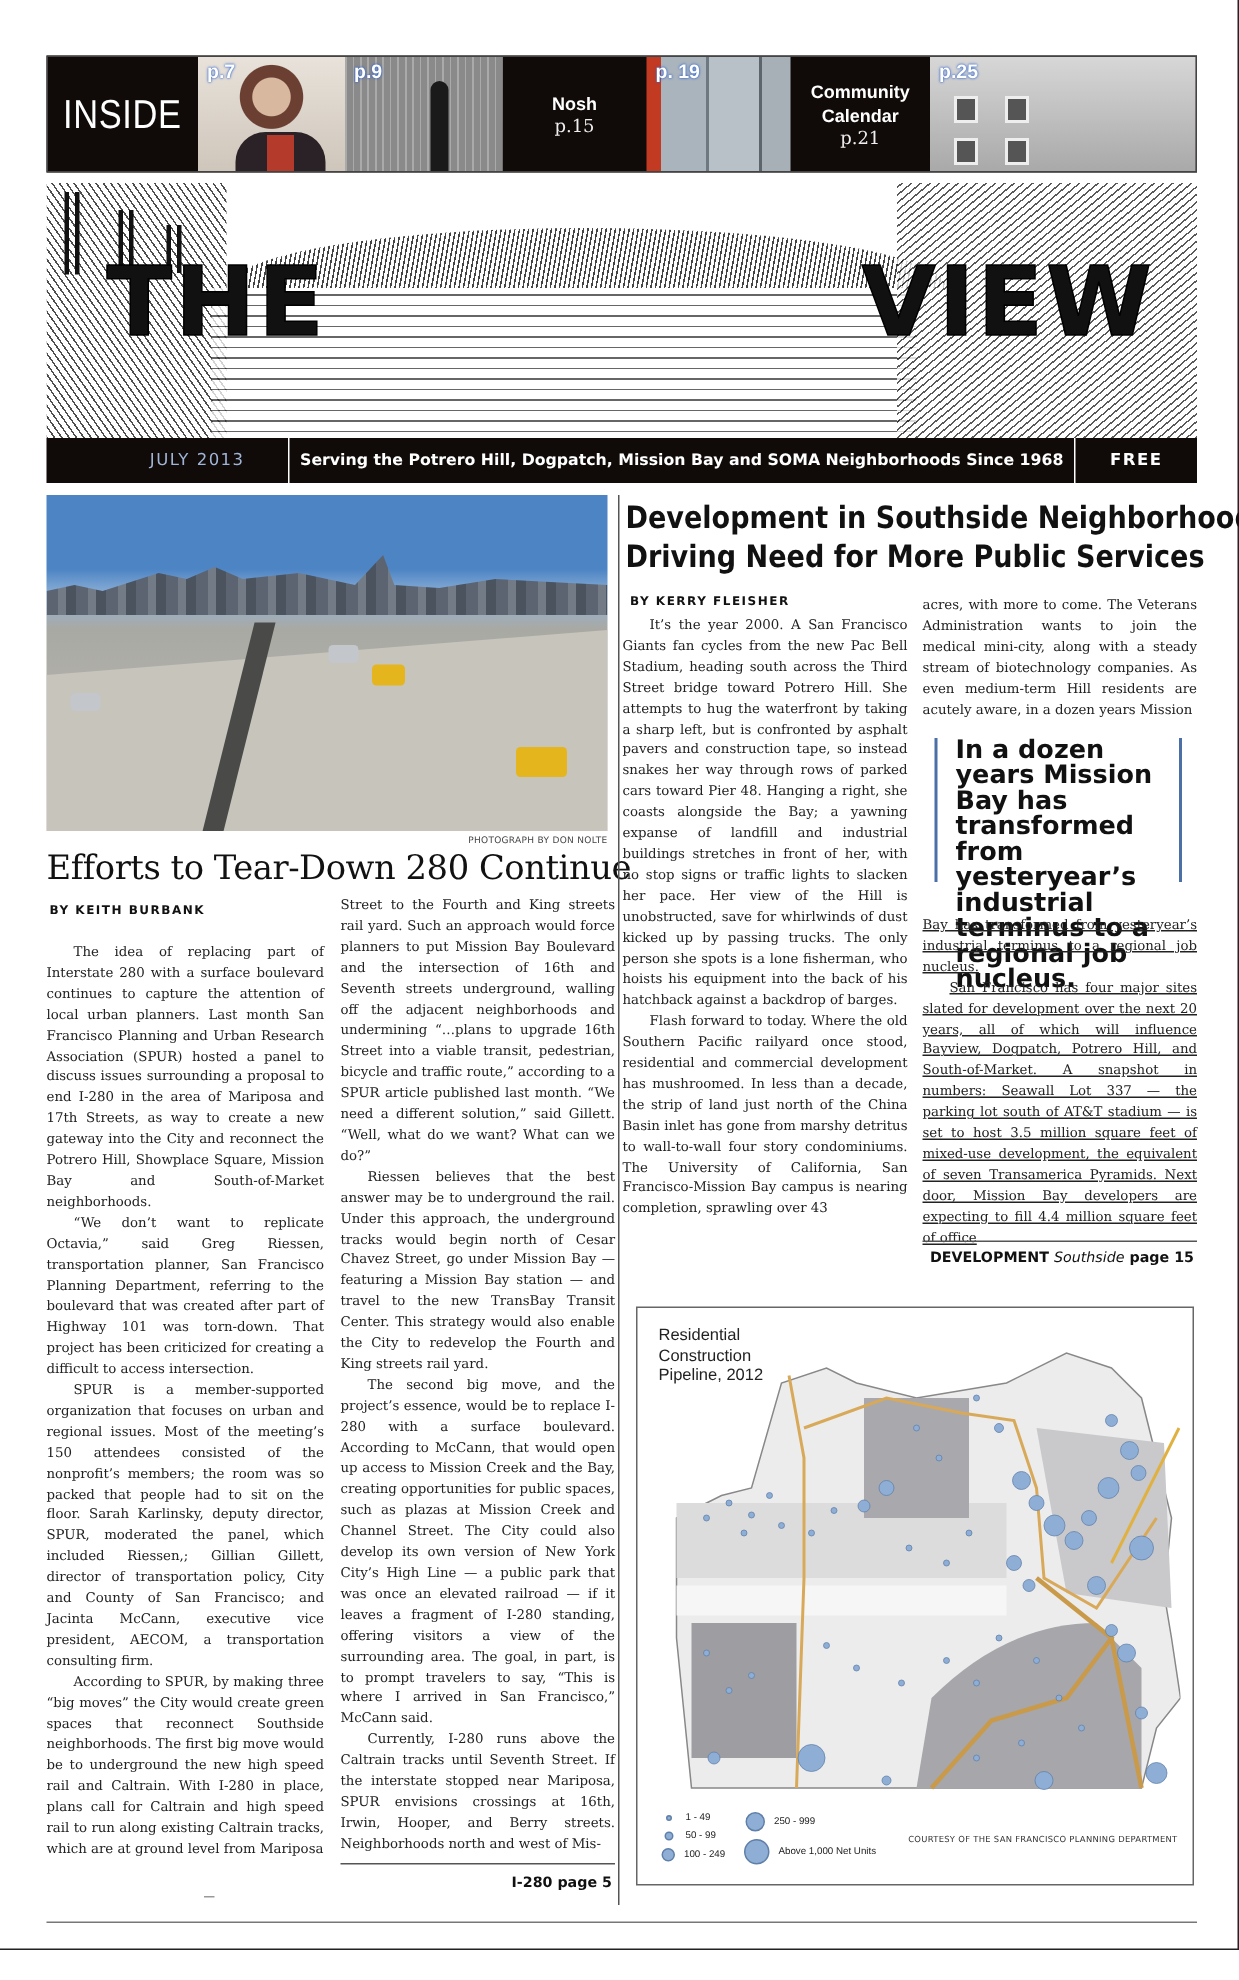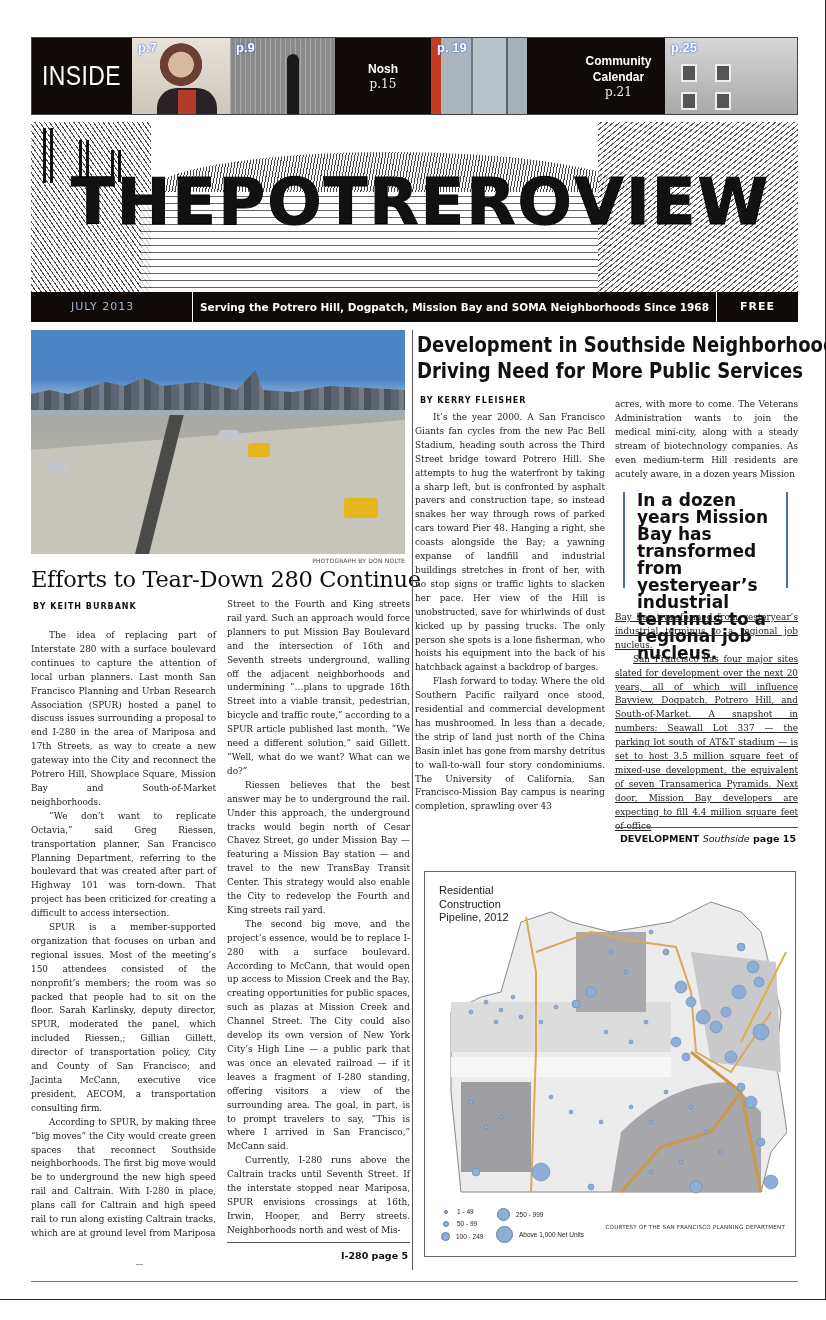--- a/index.html
+++ b/index.html
@@ -31,21 +31,21 @@
   .mh-hills { position:absolute; left:120px; top:30px; width:480px; height:40px; background: repeating-linear-gradient(100deg, #222 0 1px, #fff 1px 3px); border-radius: 50% 50% 0 0 / 100% 100% 0 0; opacity:.85; }
   .mh-water { position:absolute; left:110px; top:70px; width:470px; height:100px; background: repeating-linear-gradient(0deg, #fff 0 4px, #333 4px 5px, #fff 5px 7px); opacity:.75; }
   .mh-left { position:absolute; left:0; top:0; width:120px; height:170px; background: repeating-linear-gradient(55deg, #222 0 1px, #fff 1px 4px); opacity:.8; }
   .mh-right { position:absolute; right:0; top:0; width:200px; height:170px; background: repeating-linear-gradient(-40deg, #222 0 1px, #fff 1px 4px); opacity:.75; }
   .mh-tower { position:absolute; width:10px; top:6px; border-left:3px solid #111; border-right:3px solid #111; }
   .mh-title { position:absolute; left:0; right:0; top:48px; display:flex; justify-content:space-between; padding:0 28px 0 40px; font-family: "DejaVu Sans", sans-serif; font-weight:bold; font-size:64px; letter-spacing:2px; color:#111; line-height:64px; }
   .mh-title span { background:rgba(255,255,255,0.0); -webkit-text-stroke: 1px #000; }
 
   
   .date-bar { position:absolute; left:31px; top:292px; width:767px; height:30px; background:#100b09; display:flex; align-items:center; font-family:"DejaVu Sans", sans-serif; font-size:11px; color:#fff; }
-  .db-date { width:162px; text-align:left; color:#9fb4d6; letter-spacing:1px; border-right:1px solid #fff; height:100%; line-height:30px;padding-left:40px; }
+  .db-date { width:162px; text-align:center; color:#9fb4d6; letter-spacing:1px; border-right:1px solid #fff; height:100%; line-height:30px;padding-left:40px; }
   .db-tag { flex:1; text-align:center; font-size:10.5px; font-weight:bold; height:100%; line-height:30px; }
   .db-free { width:82px; text-align:center; font-weight:bold; letter-spacing:1px; border-left:1px solid #fff; height:100%; line-height:30px; }
 
   
   .hero-photo { position:absolute; left:31px; top:330px; width:374px; height:224px; overflow:hidden; background: linear-gradient(#4d84c4 0 22%, #8fb2d8 30%, #a9a9a3 40%, #c1beb8 100%); }
   .hero-skyline { position:absolute; left:0; top:40px; width:100%; height:40px; background: repeating-linear-gradient(90deg, #5b6470 0 8px, #737b86 8px 13px, #4b535e 13px 20px); clip-path: polygon(0 60%,5% 50%,10% 60%,20% 30%,25% 40%,30% 20%,35% 40%,45% 30%,55% 50%,60% 0,62% 50%,70% 55%,80% 40%,100% 50%,100% 100%,0 100%); }
   .hero-road { position:absolute; left:0; top:75px; width:100%; height:150px; background:#c7c4bc; clip-path: polygon(0 30%, 100% 10%, 100% 100%, 0 100%); }
   .hero-divider { position:absolute; left:120px; top:85px; width:14px; height:150px; background:#4a4a48; transform: skewX(-14deg); }
   .hero-taxi { position:absolute; width:22px; height:14px; background:#e5b51e; border-radius:3px; }
   .hero-car { position:absolute; width:20px; height:12px; background:#c3c6ca; border-radius:3px; }
@@ -105,21 +105,21 @@
     <div class="silhouette"></div>
     <span class="pg-tag">p.9</span>
   </div>
   <div class="ib-cell" style="width:96px;">
     <span class="ib-label">Nosh</span>
     <span class="ib-page">p.15</span>
   </div>
   <div class="ib-cell ib-photo photo-store" style="width:96px;">
     <span class="pg-tag">p. 19</span>
   </div>
-  <div class="ib-cell" style="width:93px;margin-left:45px;">
+  <div class="ib-cell" style="width:93px;">
     <span class="ib-label" style="width:70px;">Community Calendar</span>
     <span class="ib-page">p.21</span>
   </div>
   <div class="ib-cell ib-photo photo-house" style="flex:1;">
     <div class="win" style="left:16px; top:26px;"></div>
     <div class="win" style="left:50px; top:26px;"></div>
     <div class="win" style="left:16px; top:54px;"></div>
     <div class="win" style="left:50px; top:54px;"></div>
     <span class="pg-tag">p.25</span>
   </div>
@@ -129,21 +129,20 @@
   <div class="mh-sky"></div>
   <div class="mh-left"></div>
   <div class="mh-tower" style="left:12px; height:55px;"></div>
   <div class="mh-tower" style="left:48px; top:18px; height:42px;"></div>
   <div class="mh-tower" style="left:80px; top:28px; height:32px;"></div>
   <div class="mh-hills"></div>
   <div class="mh-water"></div>
   <div class="mh-right"></div>
   <div class="mh-title">
     <span>THE</span>
-    <span>POTRERO</span>
     <span>VIEW</span>
   </div>
 </div>
 
 <div class="date-bar">
   <div class="db-date">JULY 2013</div>
   <div class="db-tag">Serving the Potrero Hill, Dogpatch, Mission Bay and SOMA Neighborhoods Since 1968</div>
   <div class="db-free">FREE</div>
 </div>
 

